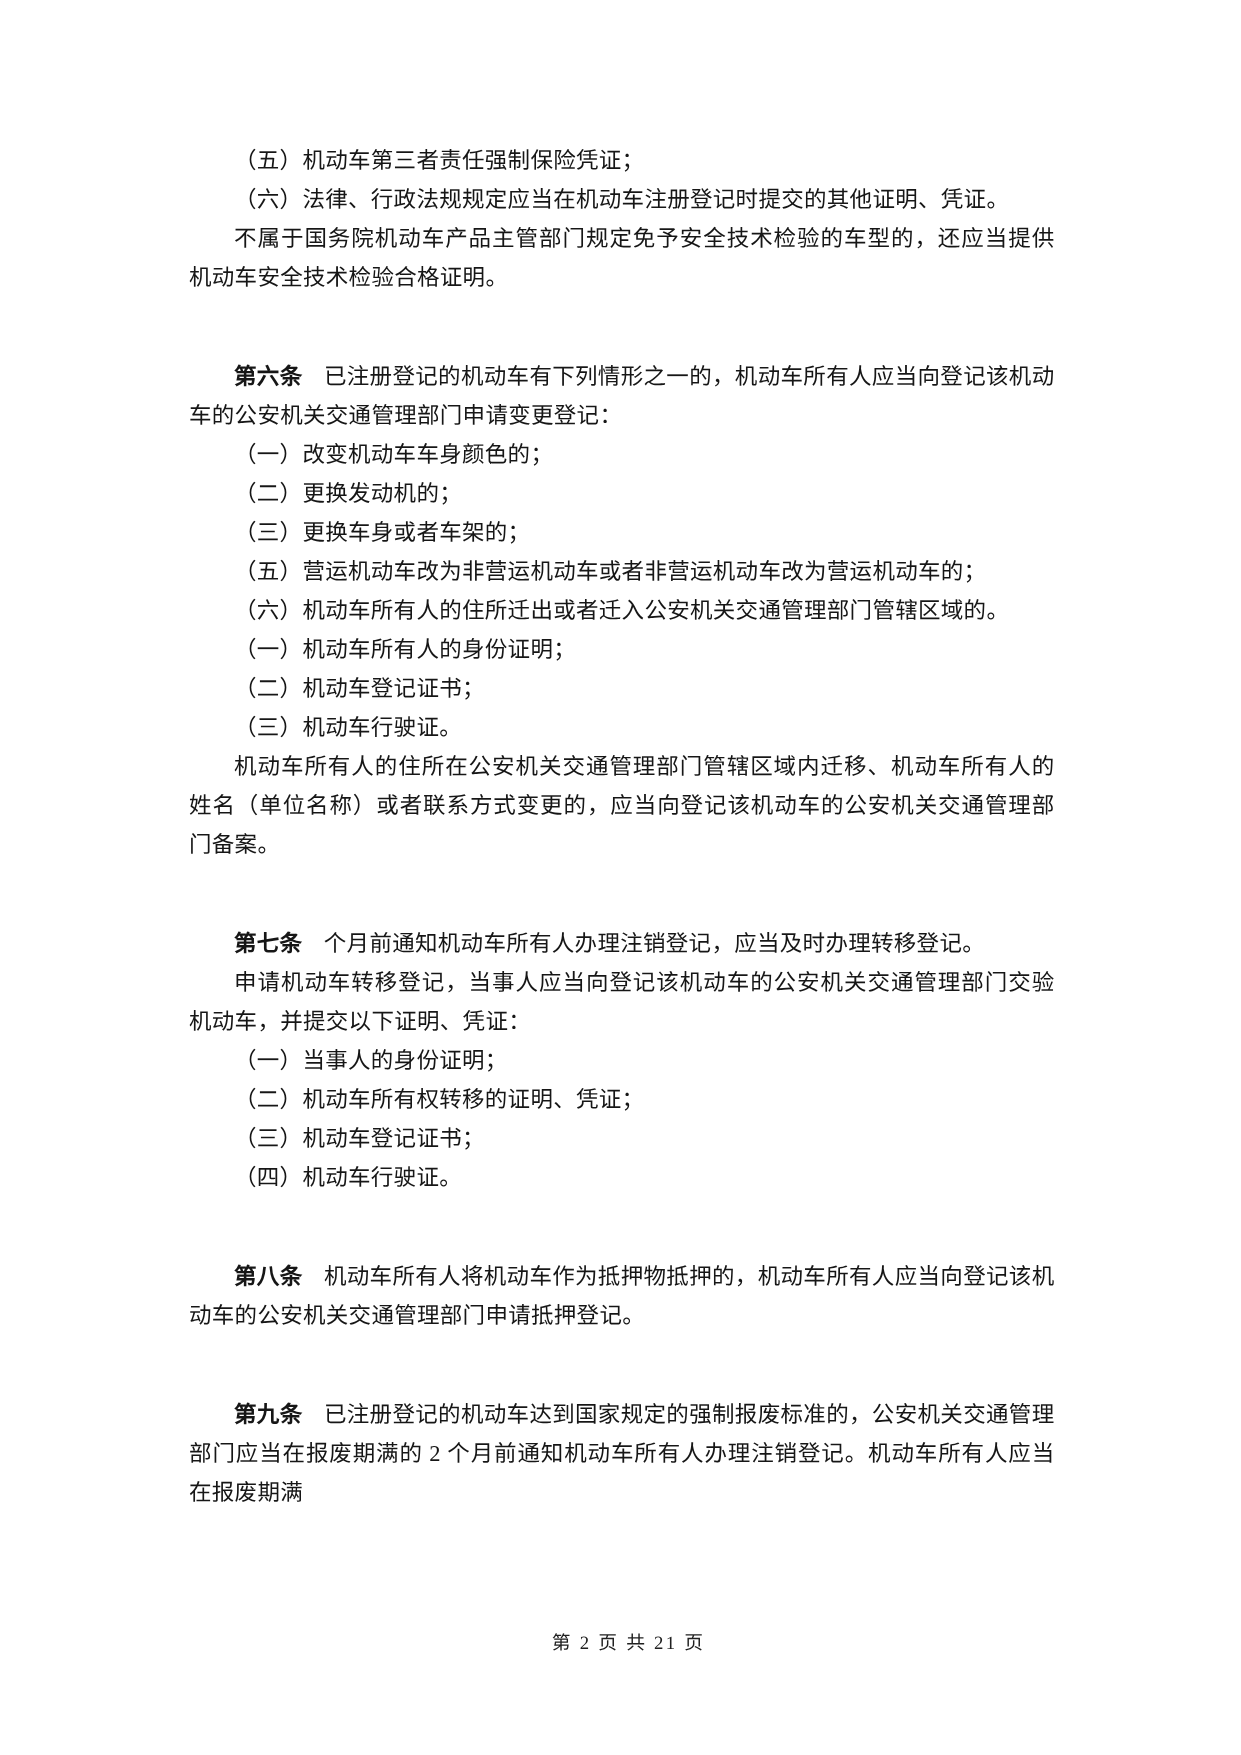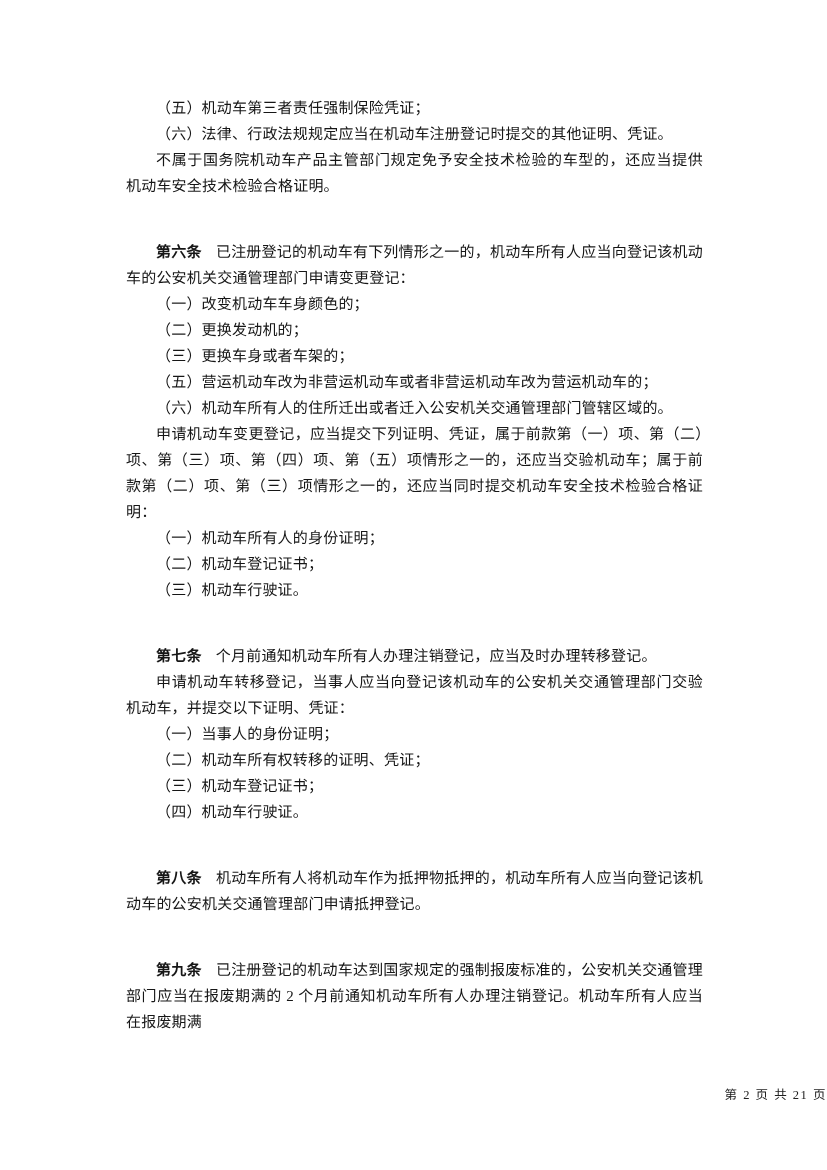--- a/index.html
+++ b/index.html
@@ -37,21 +37,21 @@
   }
   .content p.article b {
     font-weight: bold;
     margin-right: 0.95em;
   }
   .footer {
     position: absolute;
     left: 0;
     right: 0;
     top: 1084px;
-    text-align: right;
+    text-align: center;
     font-size: 12.5px;
     letter-spacing: 1.5px;
     color: #202020;
     margin-left: 11px;
   }
 </style>
 </head>
 <body>
 
 <div class="page">
@@ -62,24 +62,24 @@
     <p class="body">不属于国务院机动车产品主管部门规定免予安全技术检验的车型的，还应当提供机动车安全技术检验合格证明。</p>
 
     <p class="article space-before">
       <b>第六条</b><span>已注册登记的机动车有下列情形之一的，机动车所有人应当向登记该机动车的公安机关交通管理部门申请变更登记：</span>
     </p>
     <p class="item">（一）改变机动车车身颜色的；</p>
     <p class="item">（二）更换发动机的；</p>
     <p class="item">（三）更换车身或者车架的；</p>
     <p class="item">（五）营运机动车改为非营运机动车或者非营运机动车改为营运机动车的；</p>
     <p class="item">（六）机动车所有人的住所迁出或者迁入公安机关交通管理部门管辖区域的。</p>
-    <p class="body">申请机动车变更登记，应当提交下列证明、凭证，属于前款第（一）项、第（二）项、第（三）项、第（四）项、第（五）项情形之一的，还应当交验机动车；属于前款第（二）项、第（三）项情形之一的，还应当同时提交机动车安全技术检验合格证明：</p>
     <p class="item">（一）机动车所有人的身份证明；</p>
     <p class="item">（二）机动车登记证书；</p>
     <p class="item">（三）机动车行驶证。</p>
+    <p class="body">机动车所有人的住所在公安机关交通管理部门管辖区域内迁移、机动车所有人的姓名（单位名称）或者联系方式变更的，应当向登记该机动车的公安机关交通管理部门备案。</p>
 
     <p class="article space-before">
       <b>第七条</b><span>个月前通知机动车所有人办理注销登记，应当及时办理转移登记。</span>
     </p>
     <p class="body">申请机动车转移登记，当事人应当向登记该机动车的公安机关交通管理部门交验机动车，并提交以下证明、凭证：</p>
     <p class="item">（一）当事人的身份证明；</p>
     <p class="item">（二）机动车所有权转移的证明、凭证；</p>
     <p class="item">（三）机动车登记证书；</p>
     <p class="item">（四）机动车行驶证。</p>
 

